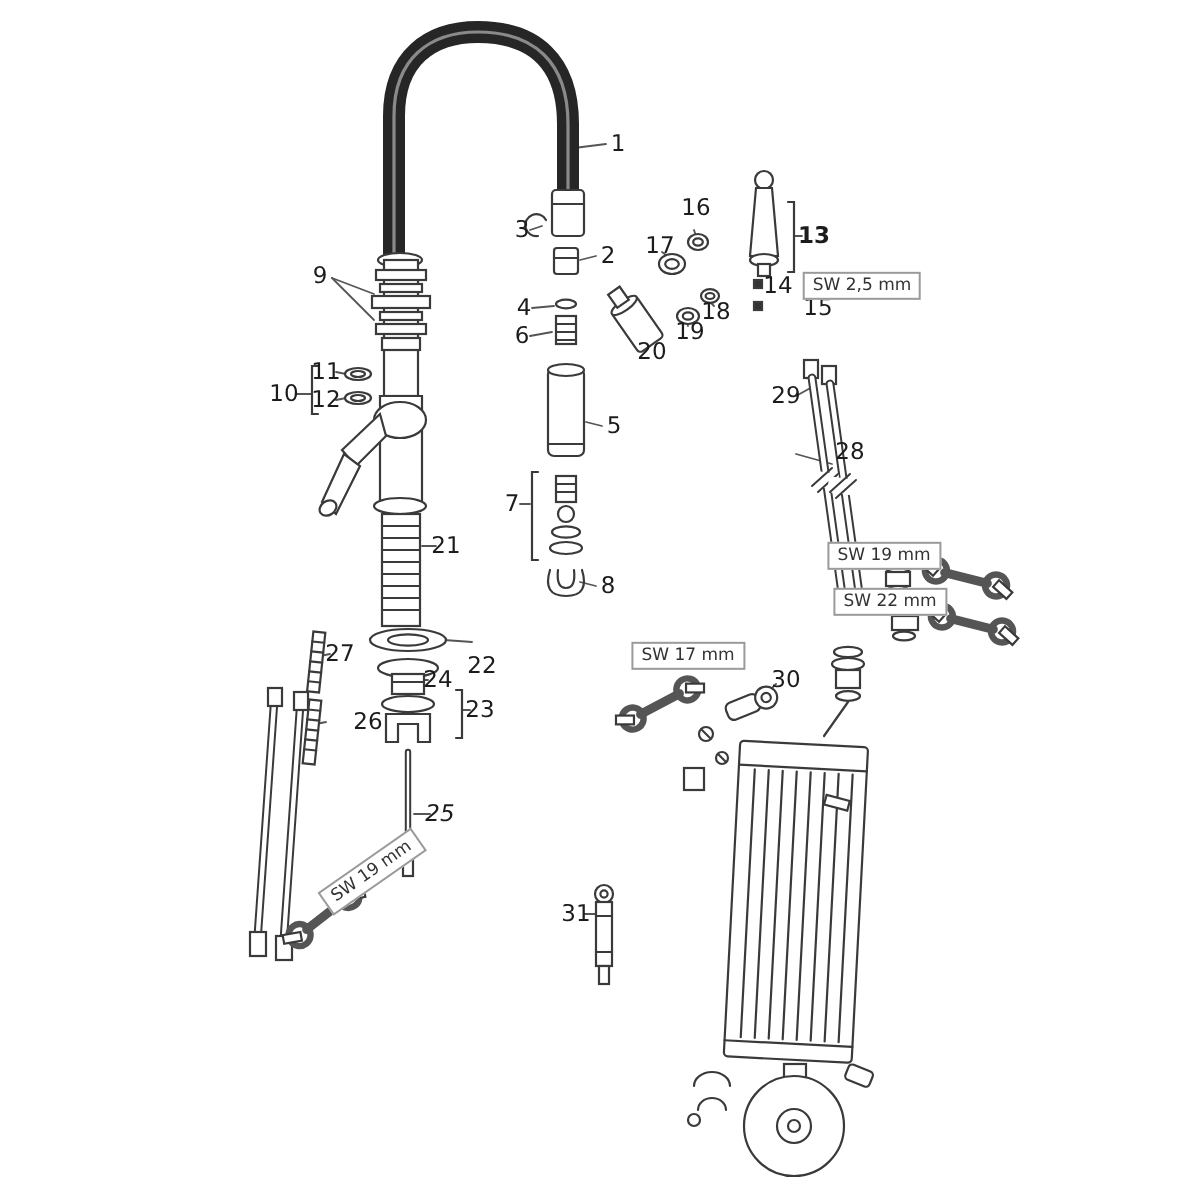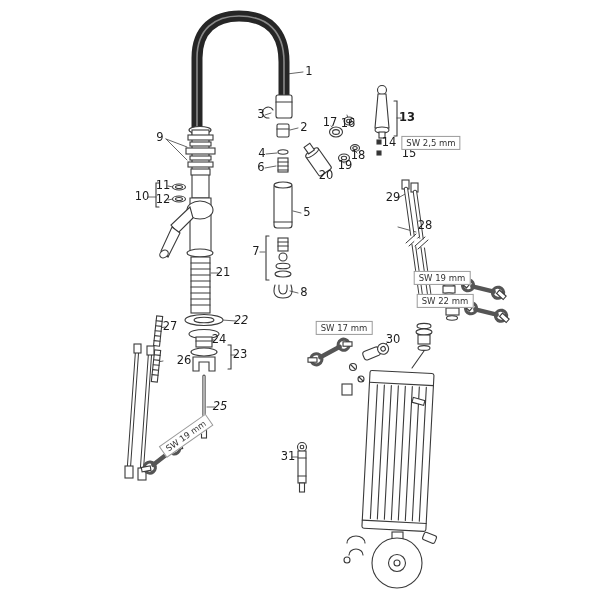--- a/index.html
+++ b/index.html
@@ -341,27 +341,27 @@
       <span class="part-label" style="left: 261px; top: 168px;">6</span>
       <span class="part-label" style="left: 256px; top: 252px;">7</span>
       <span class="part-label" style="left: 304px; top: 293px;">8</span>
       <span class="part-label" style="left: 160px; top: 138px;">9</span>
       <span class="part-label" style="left: 142px; top: 197px;">10</span>
       <span class="part-label" style="left: 163px; top: 186px;">11</span>
       <span class="part-label" style="left: 163px; top: 200px;">12</span>
       <span class="part-label" style="left: 407px; top: 118px; font-weight: bold;">13</span>
       <span class="part-label" style="left: 389px; top: 143px;">14</span>
       <span class="part-label" style="left: 389px; top: 154px; padding-left: 40px;">15</span>
-      <span class="part-label" style="left: 348px; top: 124px; text-align: right;">16</span>
+      <span class="part-label" style="left: 348px; top: 104px; text-align: right;">16</span>
       <span class="part-label" style="left: 330px; top: 123px;">17</span>
       <span class="part-label" style="left: 358px; top: 156px;">18</span>
       <span class="part-label" style="left: 345px; top: 166px;">19</span>
       <span class="part-label" style="left: 326px; top: 176px;">20</span>
       <span class="part-label" style="left: 223px; top: 273px;">21</span>
-      <span class="part-label" style="left: 241px; top: 321px; font-style: italic;">22</span>
+      <span class="part-label" style="left: 241px; top: 333px;">22</span>
       <span class="part-label" style="left: 240px; top: 355px; text-align: center;">23</span>
       <span class="part-label" style="left: 219px; top: 340px;">24</span>
       <span class="part-label" style="left: 220px; top: 407px; font-style: italic;">25</span>
       <span class="part-label" style="left: 168px; top: 361px; padding-left: 32px;">26</span>
       <span class="part-label" style="left: 170px; top: 327px;">27</span>
       <span class="part-label" style="left: 393px; top: 226px; margin-left: 32px;">28</span>
       <span class="part-label" style="left: 393px; top: 198px;">29</span>
       <span class="part-label" style="left: 393px; top: 340px;">30</span>
       <span class="part-label" style="left: 288px; top: 457px;">31</span>
       <span class="sw-box" style="left: 431px; top: 143px; transform: translate(-50%, -50%) rotate(0deg);">SW 2,5 mm</span>

